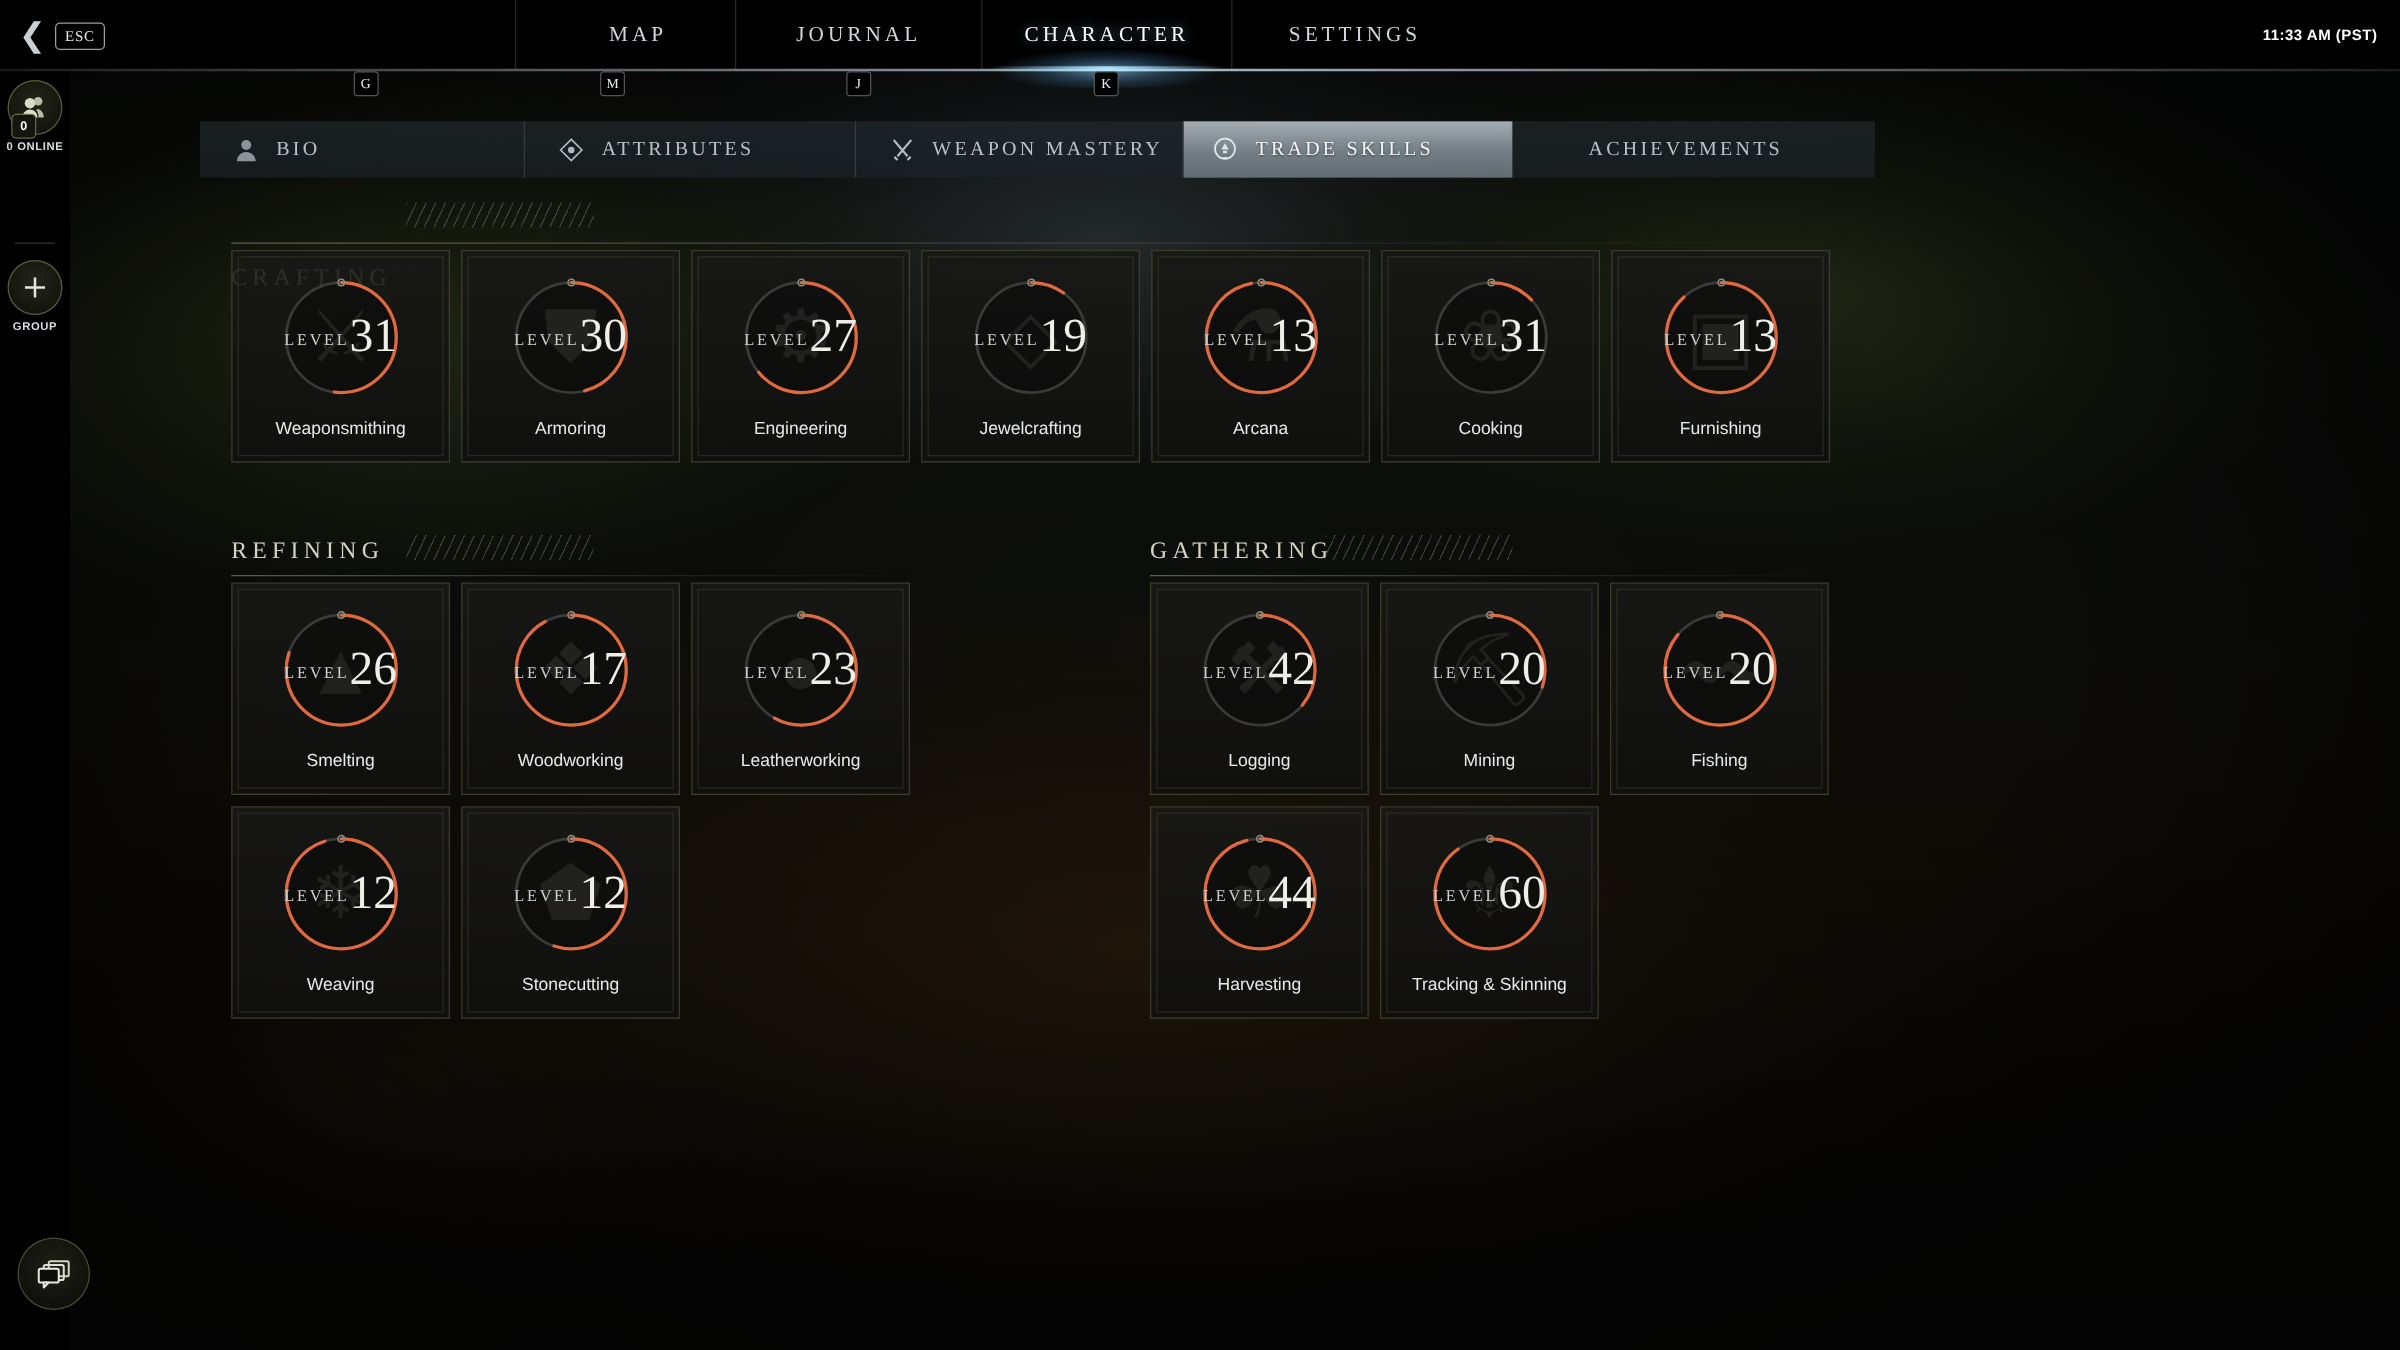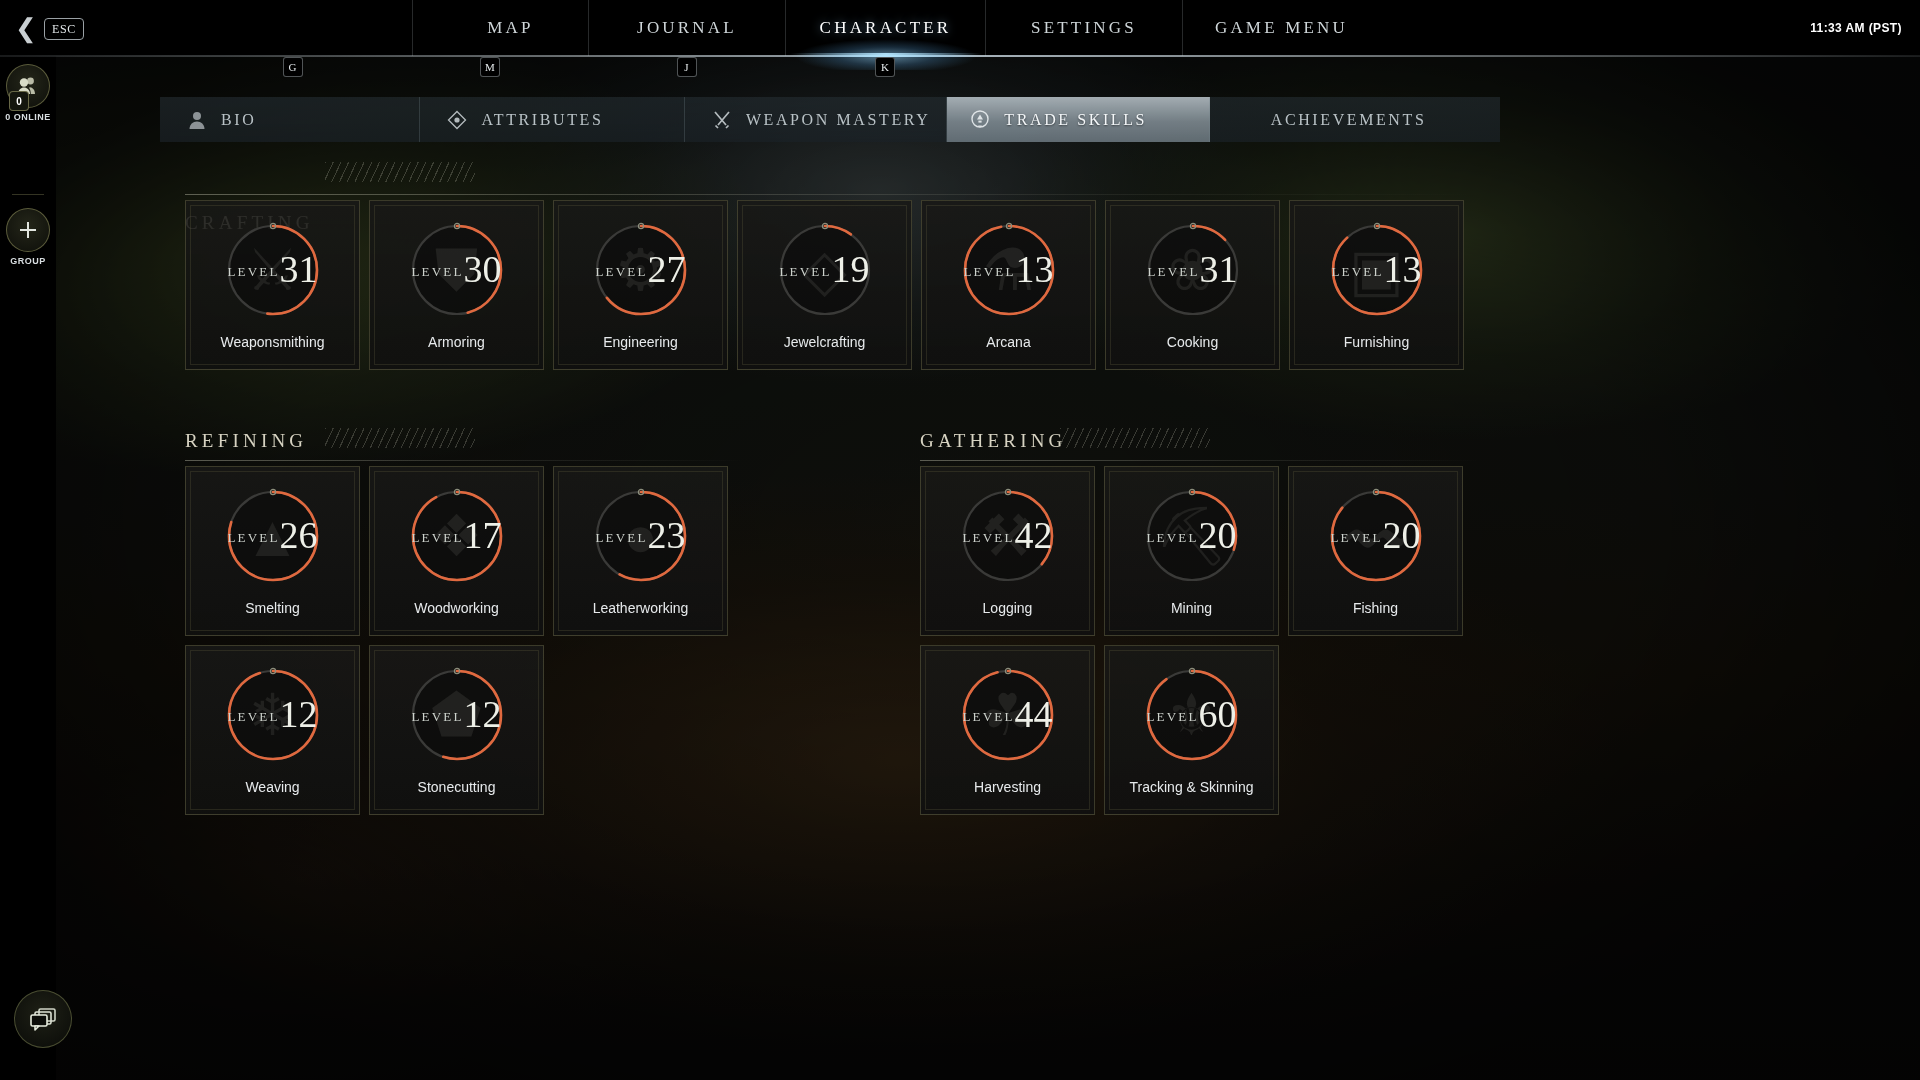--- a/index.html
+++ b/index.html
@@ -220,21 +220,20 @@
 <div id="scene-dim"></div>
 
 <div id="topbar">
   <div id="back-chevron">❮</div>
   <div id="esc-key">ESC</div>
   <div id="clock">11:33 AM  (PST)</div>
     <div class="nav-item" style="left: 392px; width: 196px; margin-left: 20px;">MAP</div>
     <div class="nav-item" style="left: 588px; width: 197px;">JOURNAL</div>
     <div class="nav-item active" style="left: 785px; width: 200px;">CHARACTER</div>
     <div class="nav-item" style="left: 985px; width: 197px;">SETTINGS</div>
-    <div class="nav-item" style="left: 1182px; width: 198px;">GAME MENU</div>
   </div>
 <div id="topbar-rule"></div>
 <div id="active-glow"></div>
 <div id="active-underline"></div>
 
 <div id="leftrail">
   <div class="rail-btn" style="top:8px;">
     <svg width="26" height="26" viewBox="0 0 26 26">
       <circle cx="15.5" cy="8" r="3.4" fill="#b9bba6"></circle>
       <circle cx="9" cy="9.5" r="4.2" fill="#d9dcc8"></circle>

